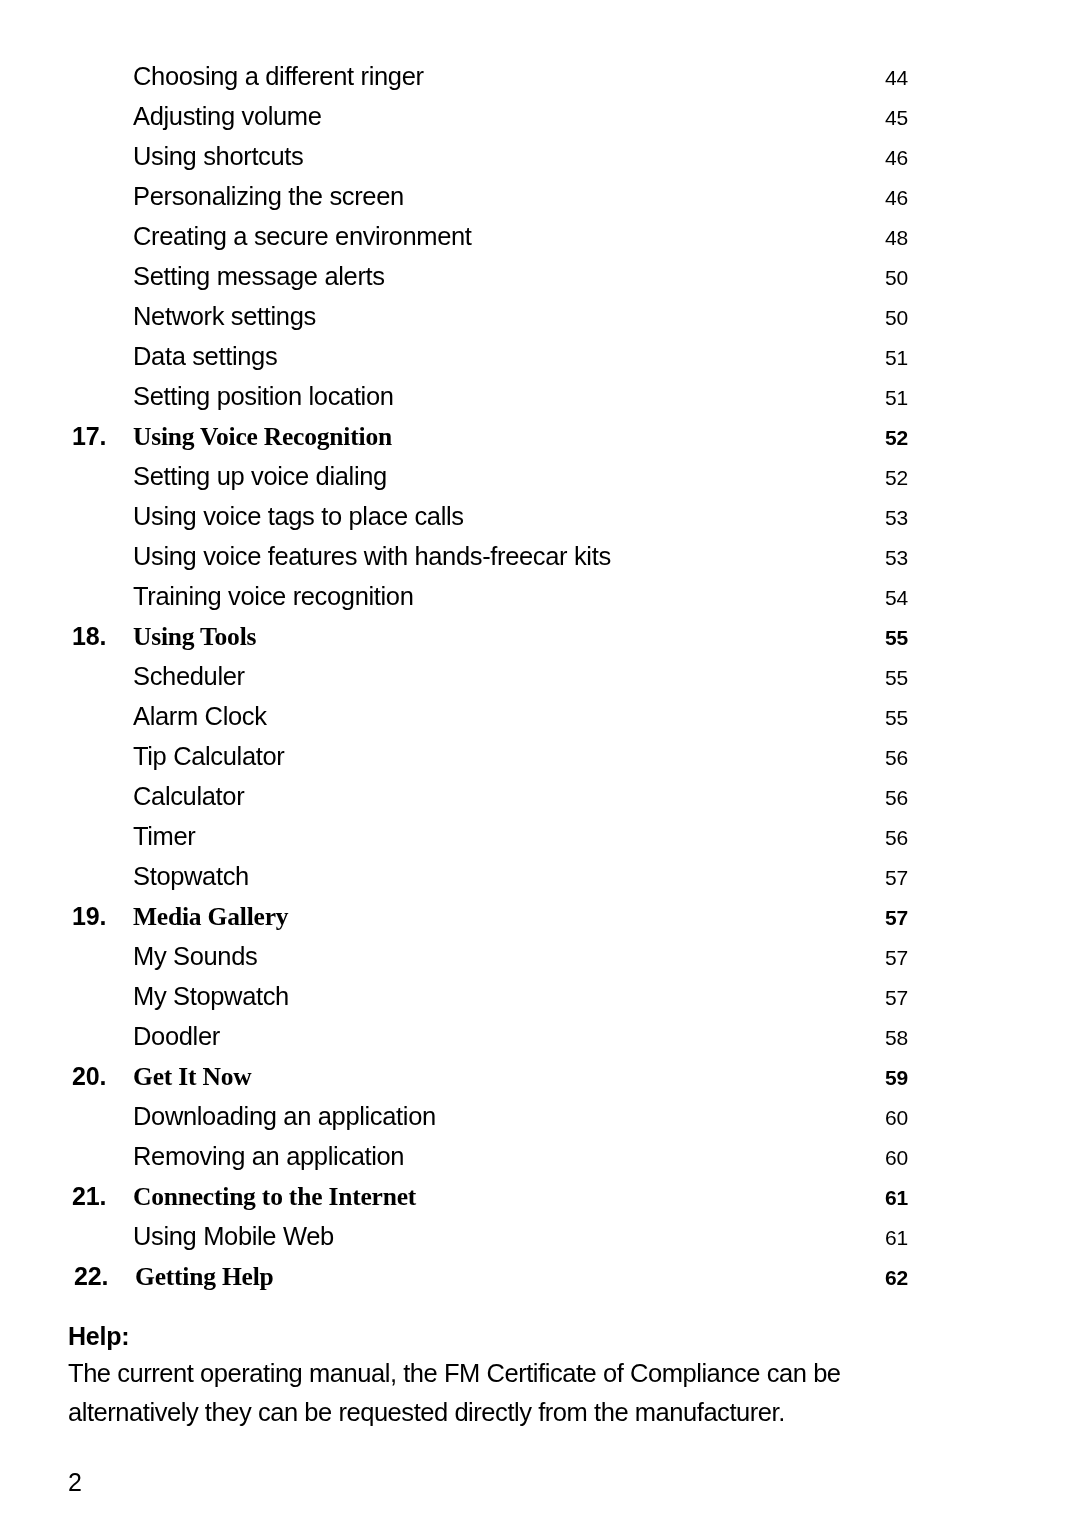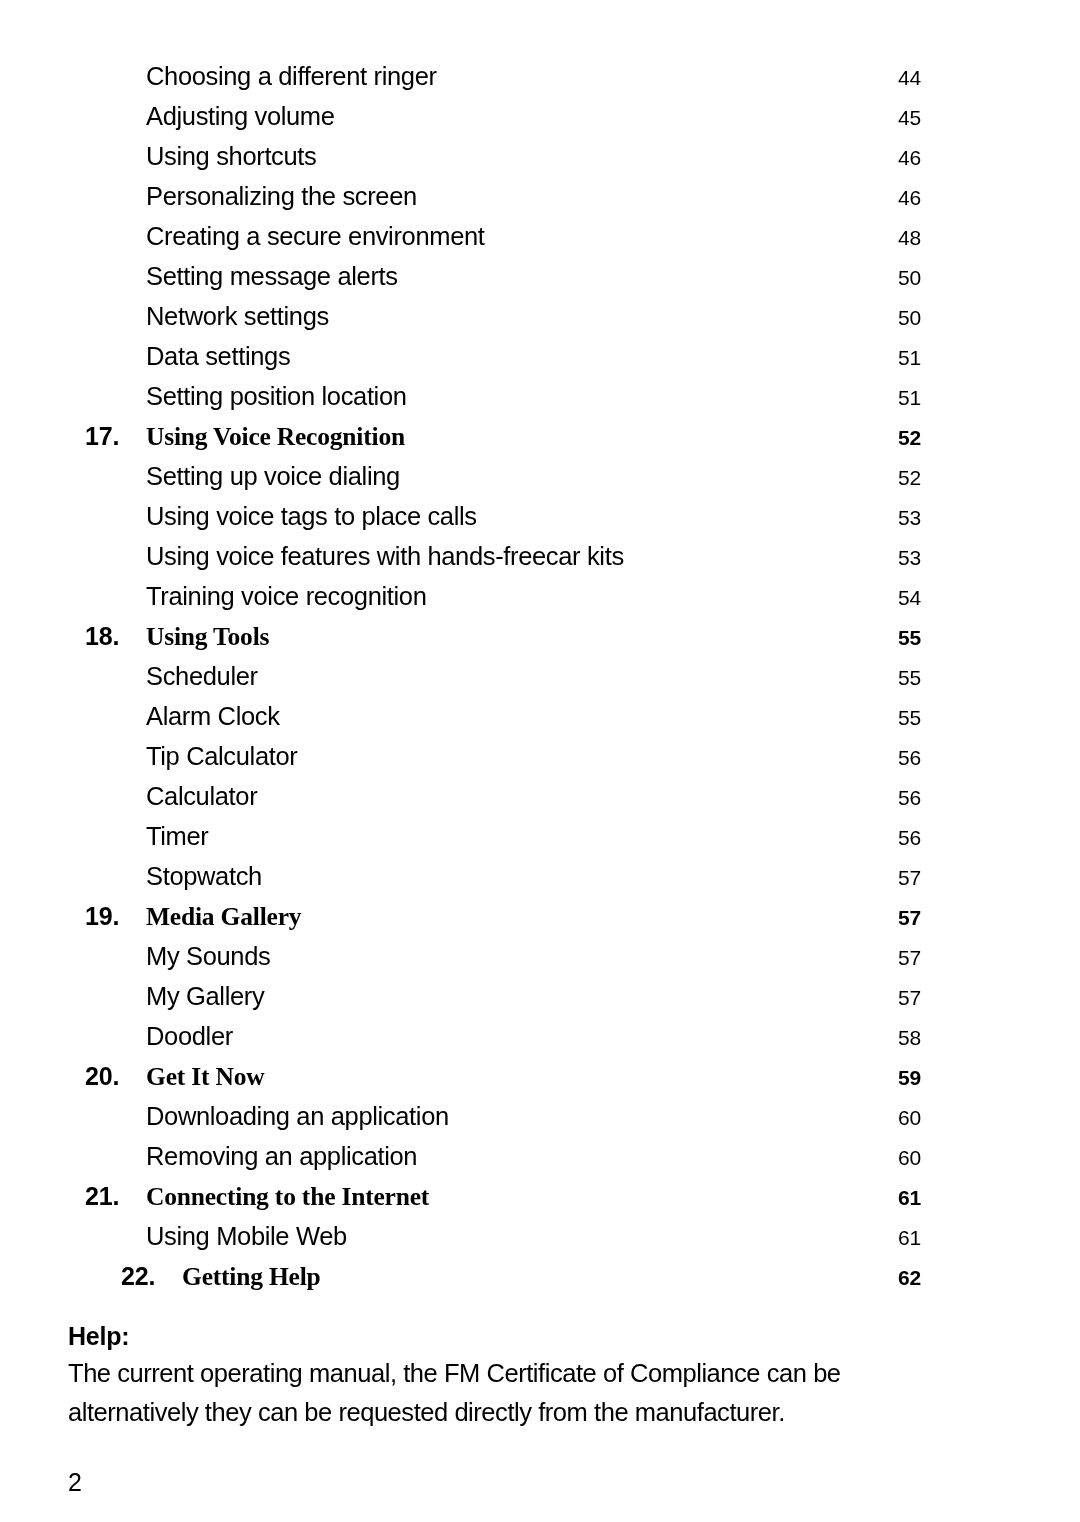--- a/index.html
+++ b/index.html
@@ -11,21 +11,21 @@
     width: 1080px;
     height: 1522px;
     position: relative;
     font-family: "Liberation Sans", sans-serif;
     color: #000000;
     overflow: hidden;
   }
 
   #toc {
     position: absolute;
-    left: 13px;
+    left: 0;
     top: 62px;
     width: 988px;
   }
 
   .toc-row {
     display: flex;
     align-items: baseline;
     height: 40px;
     padding-left: 72px;
     padding-right: 80px;
@@ -68,21 +68,21 @@
     font-weight: bold;
   }
 
   .toc-row.section .title {
     letter-spacing: -0.2px;
     font-family: Liberation Serif, serif;
   }
 
   
   .toc-row.nudge {
-    padding-left: 108px;
+    padding-left: 74px;
   }
 
   #note {
     position: absolute;
     left: 68px;
     top: 1318px;
     width: 920px;
   }
 
   #note .note-label {
@@ -221,21 +221,21 @@
       <span class="title">Media Gallery</span>
       <span class="page">57</span>
     </div>
     <div class="toc-row sub">
       <span class="num"></span>
       <span class="title">My Sounds</span>
       <span class="page">57</span>
     </div>
     <div class="toc-row sub">
       <span class="num"></span>
-      <span class="title">My Gallery</span>
+      <span class="title">My Stopwatch</span>
       <span class="page">57</span>
     </div>
     <div class="toc-row sub">
       <span class="num"></span>
       <span class="title">Doodler</span>
       <span class="page">58</span>
     </div>
     <div class="toc-row section">
       <span class="num">20.</span>
       <span class="title">Get It Now</span>

